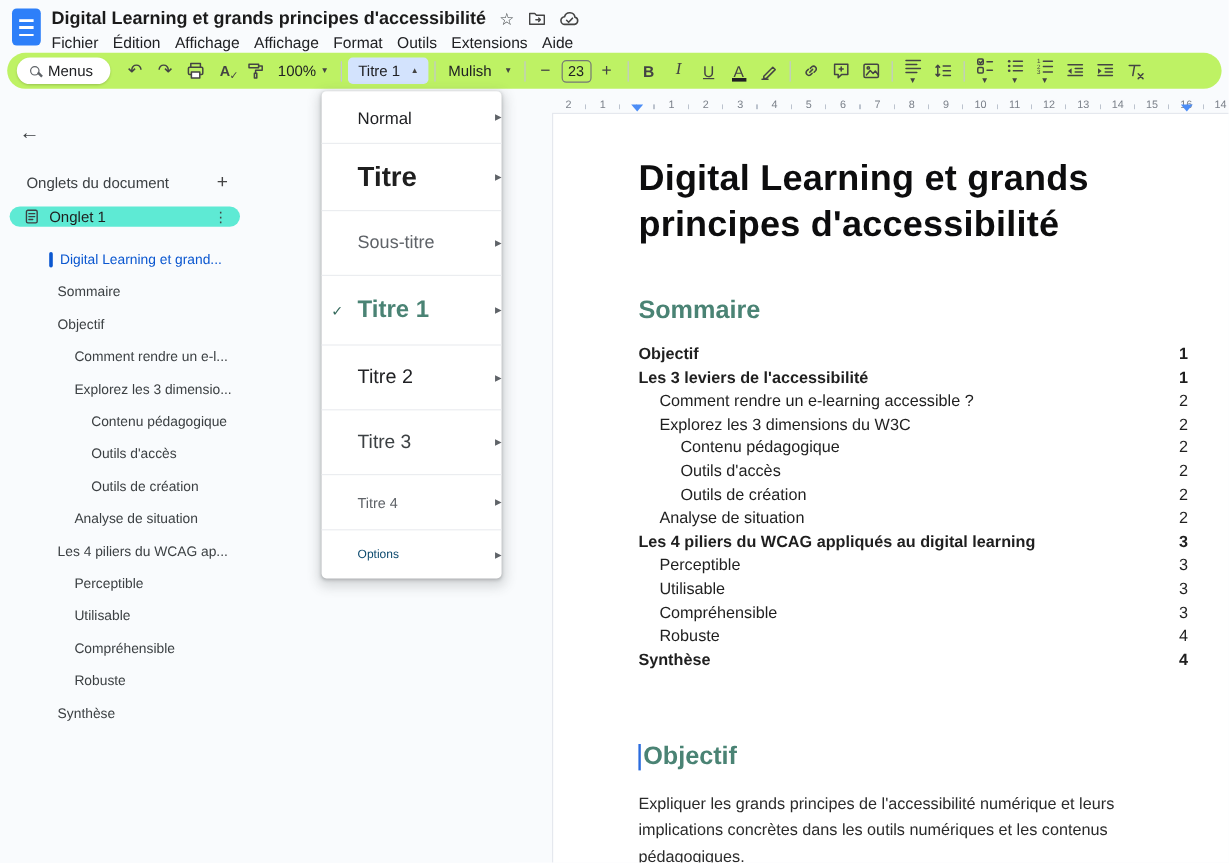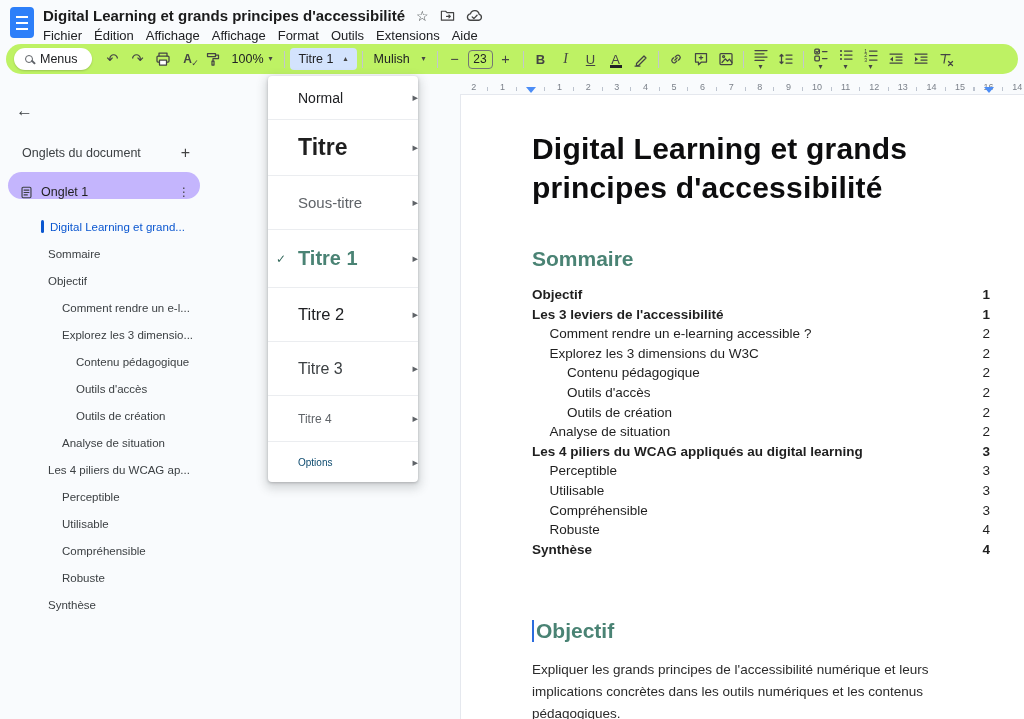--- a/index.html
+++ b/index.html
@@ -50,21 +50,21 @@
   .spell i{font-style:normal;font-weight:400;font-size:9px;position:absolute;right:-7px;bottom:-3px;color:#444}
 
   
   .bodyrow{flex:1;display:flex;position:relative;overflow:hidden}
 
   
   .sidebar{width:240px;flex:none;padding-top:18px;position:relative}
   .back-btn{margin-left:12px;width:30px;height:30px;border:none;background:none;font-size:17px;color:#3c4043;text-align:left;padding-left:4px}
   .tabs-header{display:flex;align-items:center;justify-content:space-between;margin:18px 50px 10px 22px;font-size:12.5px;color:#3c4043}
   .plus{font-size:16px;color:#444}
-  .tab-pill{display:flex;align-items:flex-end;gap:8px;margin:0 40px 0 8px;height:27px;border-radius:14px;background:#c4b5fd;
+  .tab-pill{display:flex;align-items:center;gap:8px;margin:0 40px 0 8px;height:17px;border-radius:14px;background:#5eead4;
     padding:0 10px 0 12px;font-size:12.5px;color:#1f1f1f}
   .tab-pill .kebab{margin-left:auto;color:#444;font-size:12px}
   .tab-ic svg{display:block}
   .tab-ic svg *{stroke:#3c4043;fill:none;stroke-width:1.4;stroke-linecap:round}
   .outline{margin-top:14px}
   .o-item{position:relative;display:flex;align-items:center;height:27px;padding-left:calc(48px + var(--lv,0)*14px);
     font-size:11.5px;color:#3c4043;white-space:nowrap}
   .o-item.active{color:#0b57d0;padding-left:calc(50px + var(--lv,0)*14px)}
   .o-item.active::before{content:"";position:absolute;left:41px;top:7px;width:3px;height:13px;border-radius:2px;background:#0b57d0}
 

